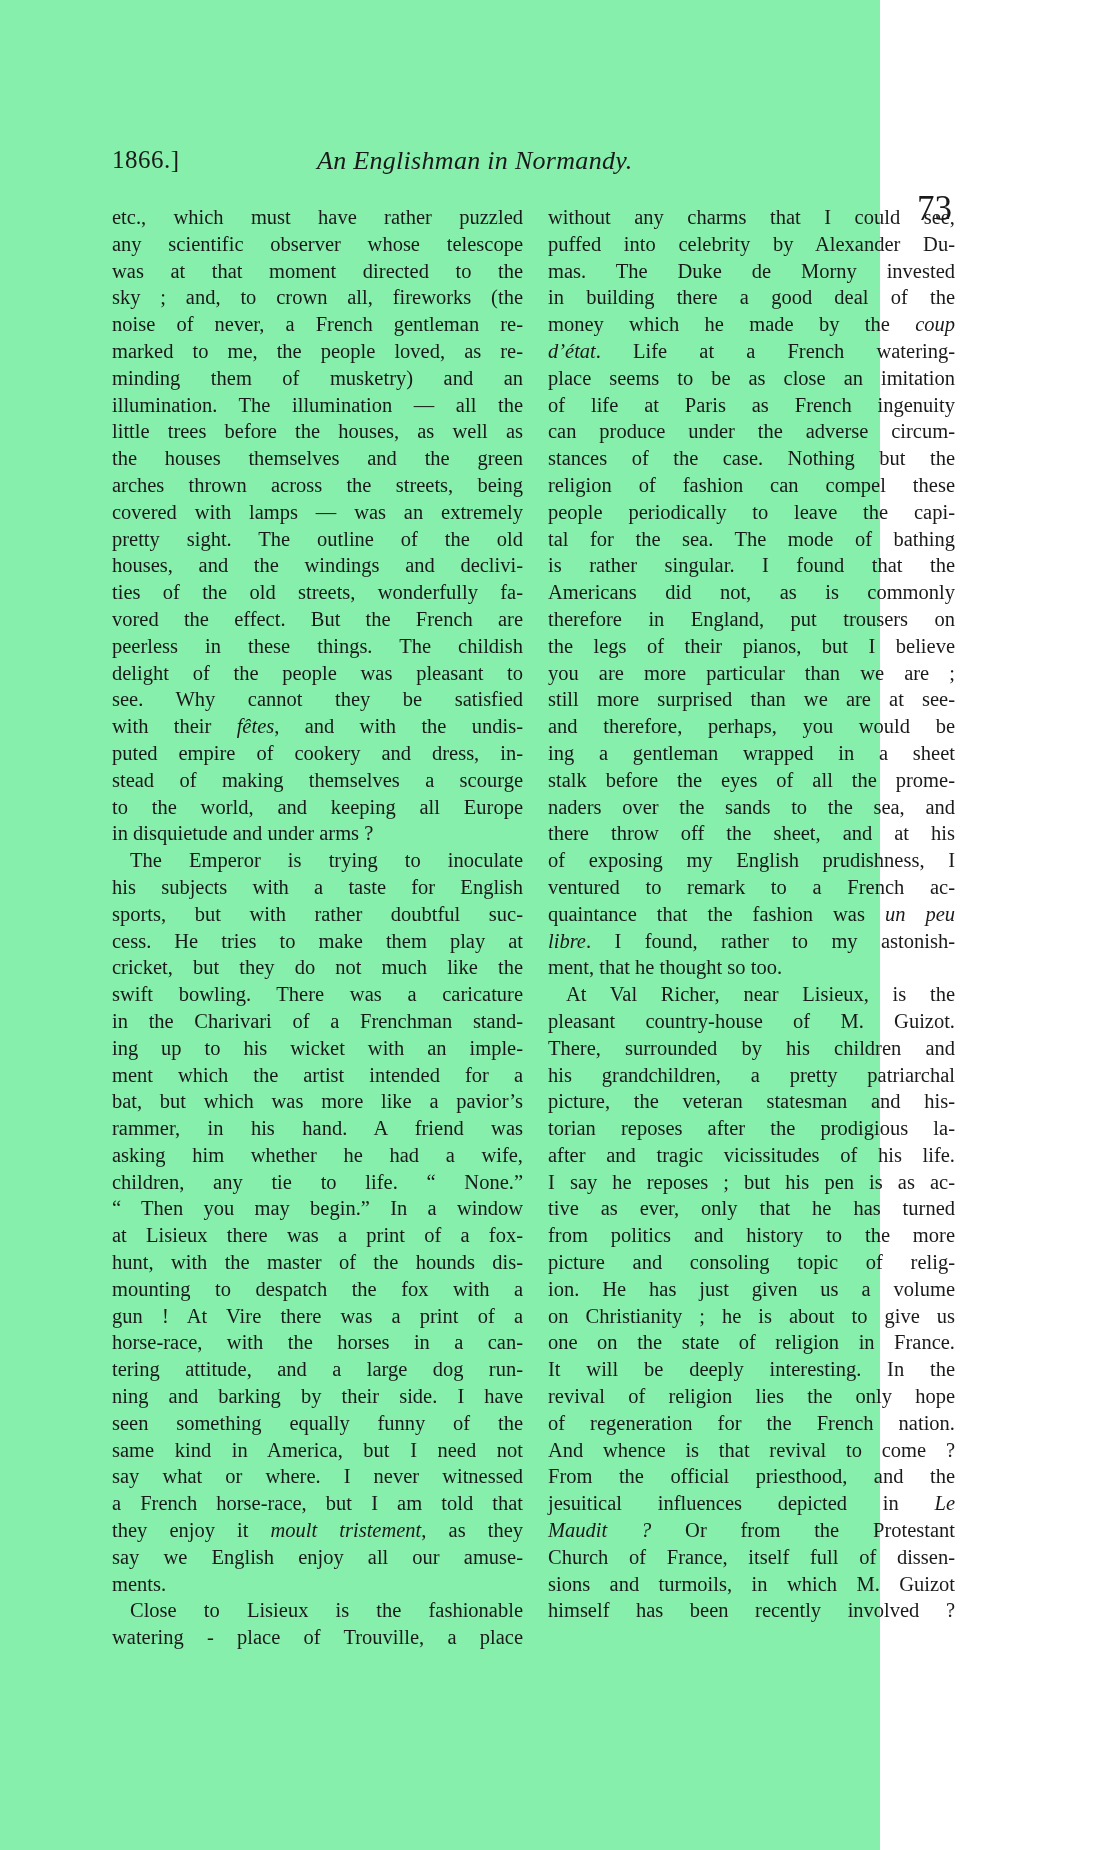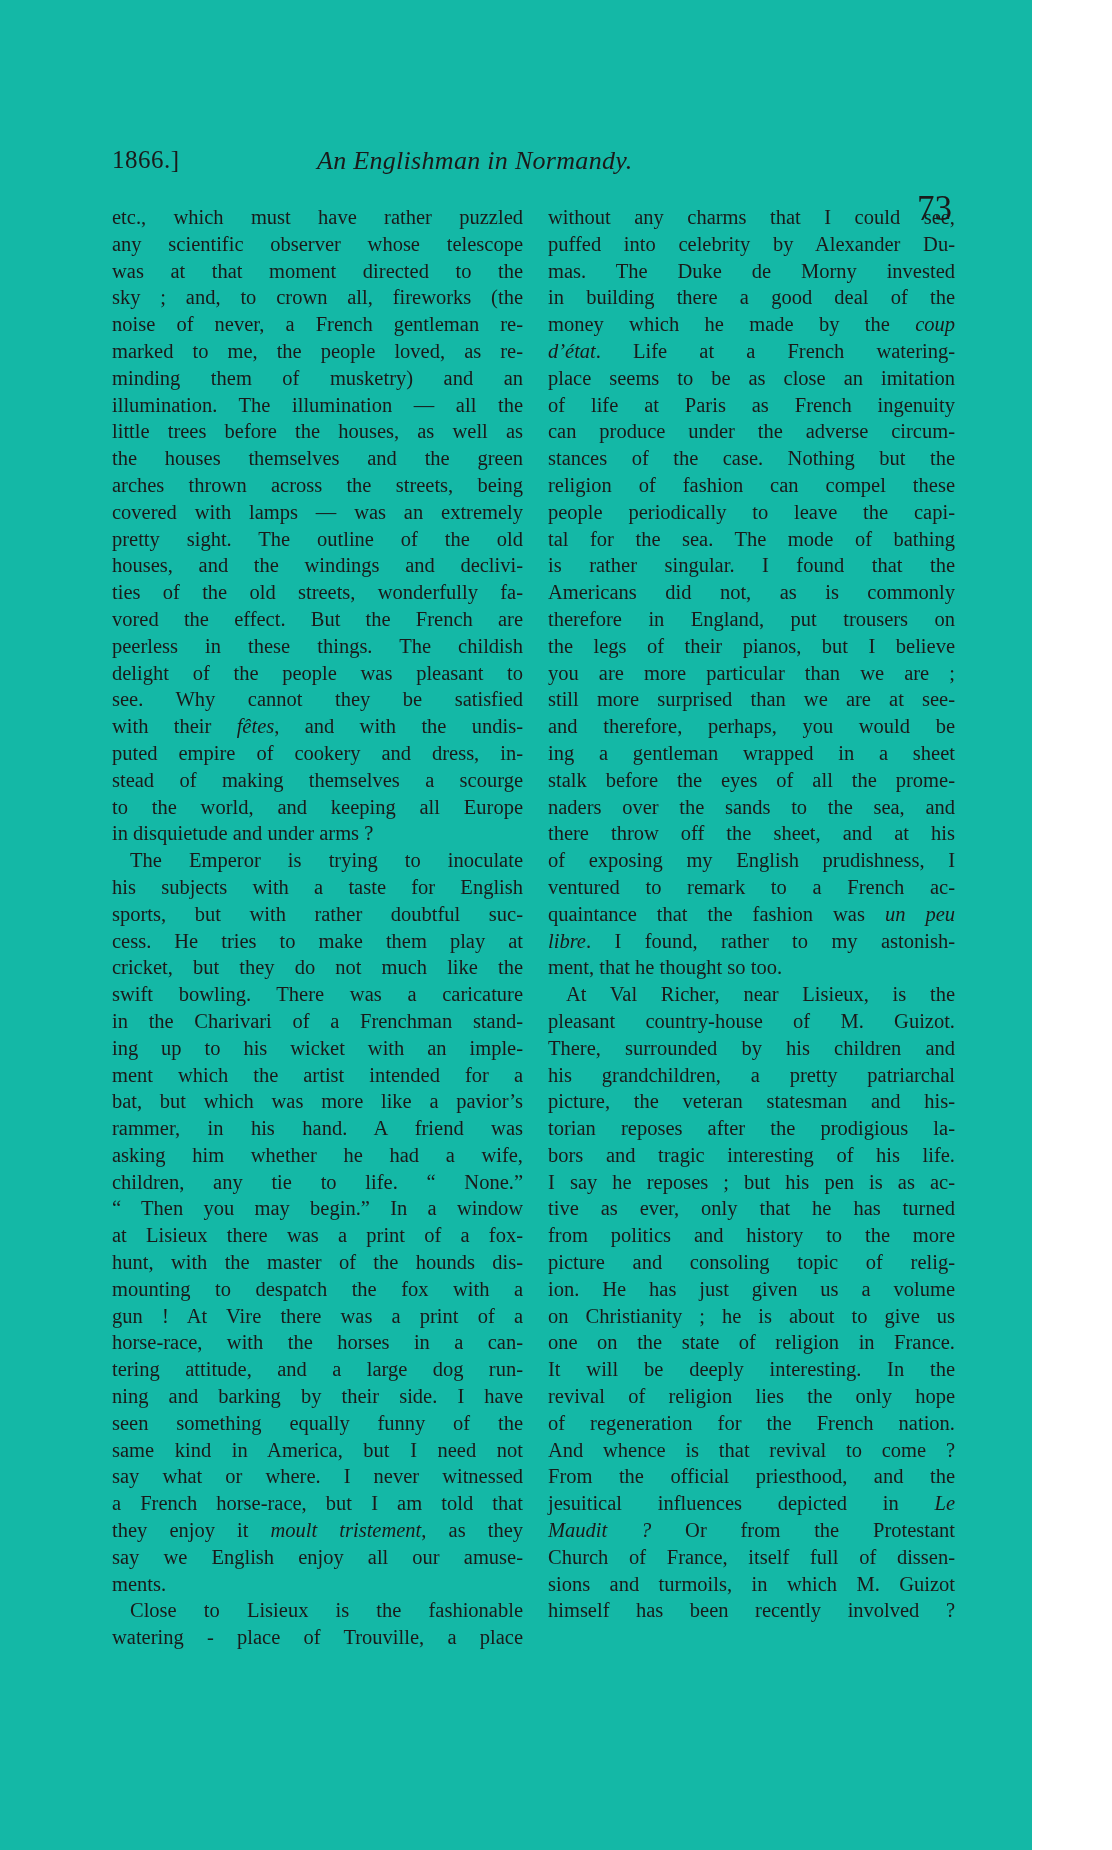--- a/index.html
+++ b/index.html
@@ -1,18 +1,18 @@
 <!DOCTYPE html>
 <html><head>
 <meta charset="utf-8">
 <style>
   html, body { margin: 0; padding: 0; background: #ffffff; }
   body { width: 1112px; height: 1850px; position: relative; overflow: hidden;
          font-family: "Liberation Serif", "DejaVu Serif", serif; color: #1a1a1a; }
-  .page { position: absolute; left: 0; top: 0; width: 1032px; height: 1850px; background: #14b8a6; text-decoration: underline; }
+  .page { position: absolute; left: 0; top: 0; width: 880px; height: 1850px; background: #86efac; text-decoration: underline; }
   .running-head { position: absolute; top: 146px; left: 112px; width: 843px; height: 30px; }
   .rh-date { position: absolute; left: 0; top: 0; font-size: 25px; letter-spacing: 0.5px; }
   .rh-title { position: absolute; left: 205px; top: 0; font-size: 26px; font-style: italic; letter-spacing: 0.3px; }
   .rh-page { position: absolute; right: 3px; top: 2px; font-size: 35px; margin-top: 41px; }
   .col { position: absolute; top: 204px; }
   .col-left { left: 112px; width: 411px; }
   .col-right { left: 548px; width: 407px; }
   .line { display: block; height: 26.8px; line-height: 26.8px; font-size: 20.5px;
           text-align: justify; text-align-last: justify; white-space: nowrap; overflow: visible; }
   .line.last { text-align-last: left; }
@@ -114,21 +114,21 @@
       <span class="line">ventured to remark to a French ac-</span>
       <span class="line"><span>quaintance that the fashion was </span><i>un peu</i><span></span></span>
       <span class="line"><span></span><i>libre</i><span>. I found, rather to my astonish-</span></span>
       <span class="line last">ment, that he thought so too.</span>
       <span class="line indent">At Val Richer, near Lisieux, is the</span>
       <span class="line">pleasant country-house of M. Guizot.</span>
       <span class="line">There, surrounded by his children and</span>
       <span class="line">his grandchildren, a pretty patriarchal</span>
       <span class="line">picture, the veteran statesman and his-</span>
       <span class="line">torian reposes after the prodigious la-</span>
-      <span class="line">bors and tragic interesting of his life.</span>
+      <span class="line">after and tragic vicissitudes of his life.</span>
       <span class="line">I say he reposes ; but his pen is as ac-</span>
       <span class="line">tive as ever, only that he has turned</span>
       <span class="line">from politics and history to the more</span>
       <span class="line">picture and consoling topic of relig-</span>
       <span class="line">ion. He has just given us a volume</span>
       <span class="line">on Christianity ; he is about to give us</span>
       <span class="line">one on the state of religion in France.</span>
       <span class="line">It will be deeply interesting. In the</span>
       <span class="line">revival of religion lies the only hope</span>
       <span class="line">of regeneration for the French nation.</span>

